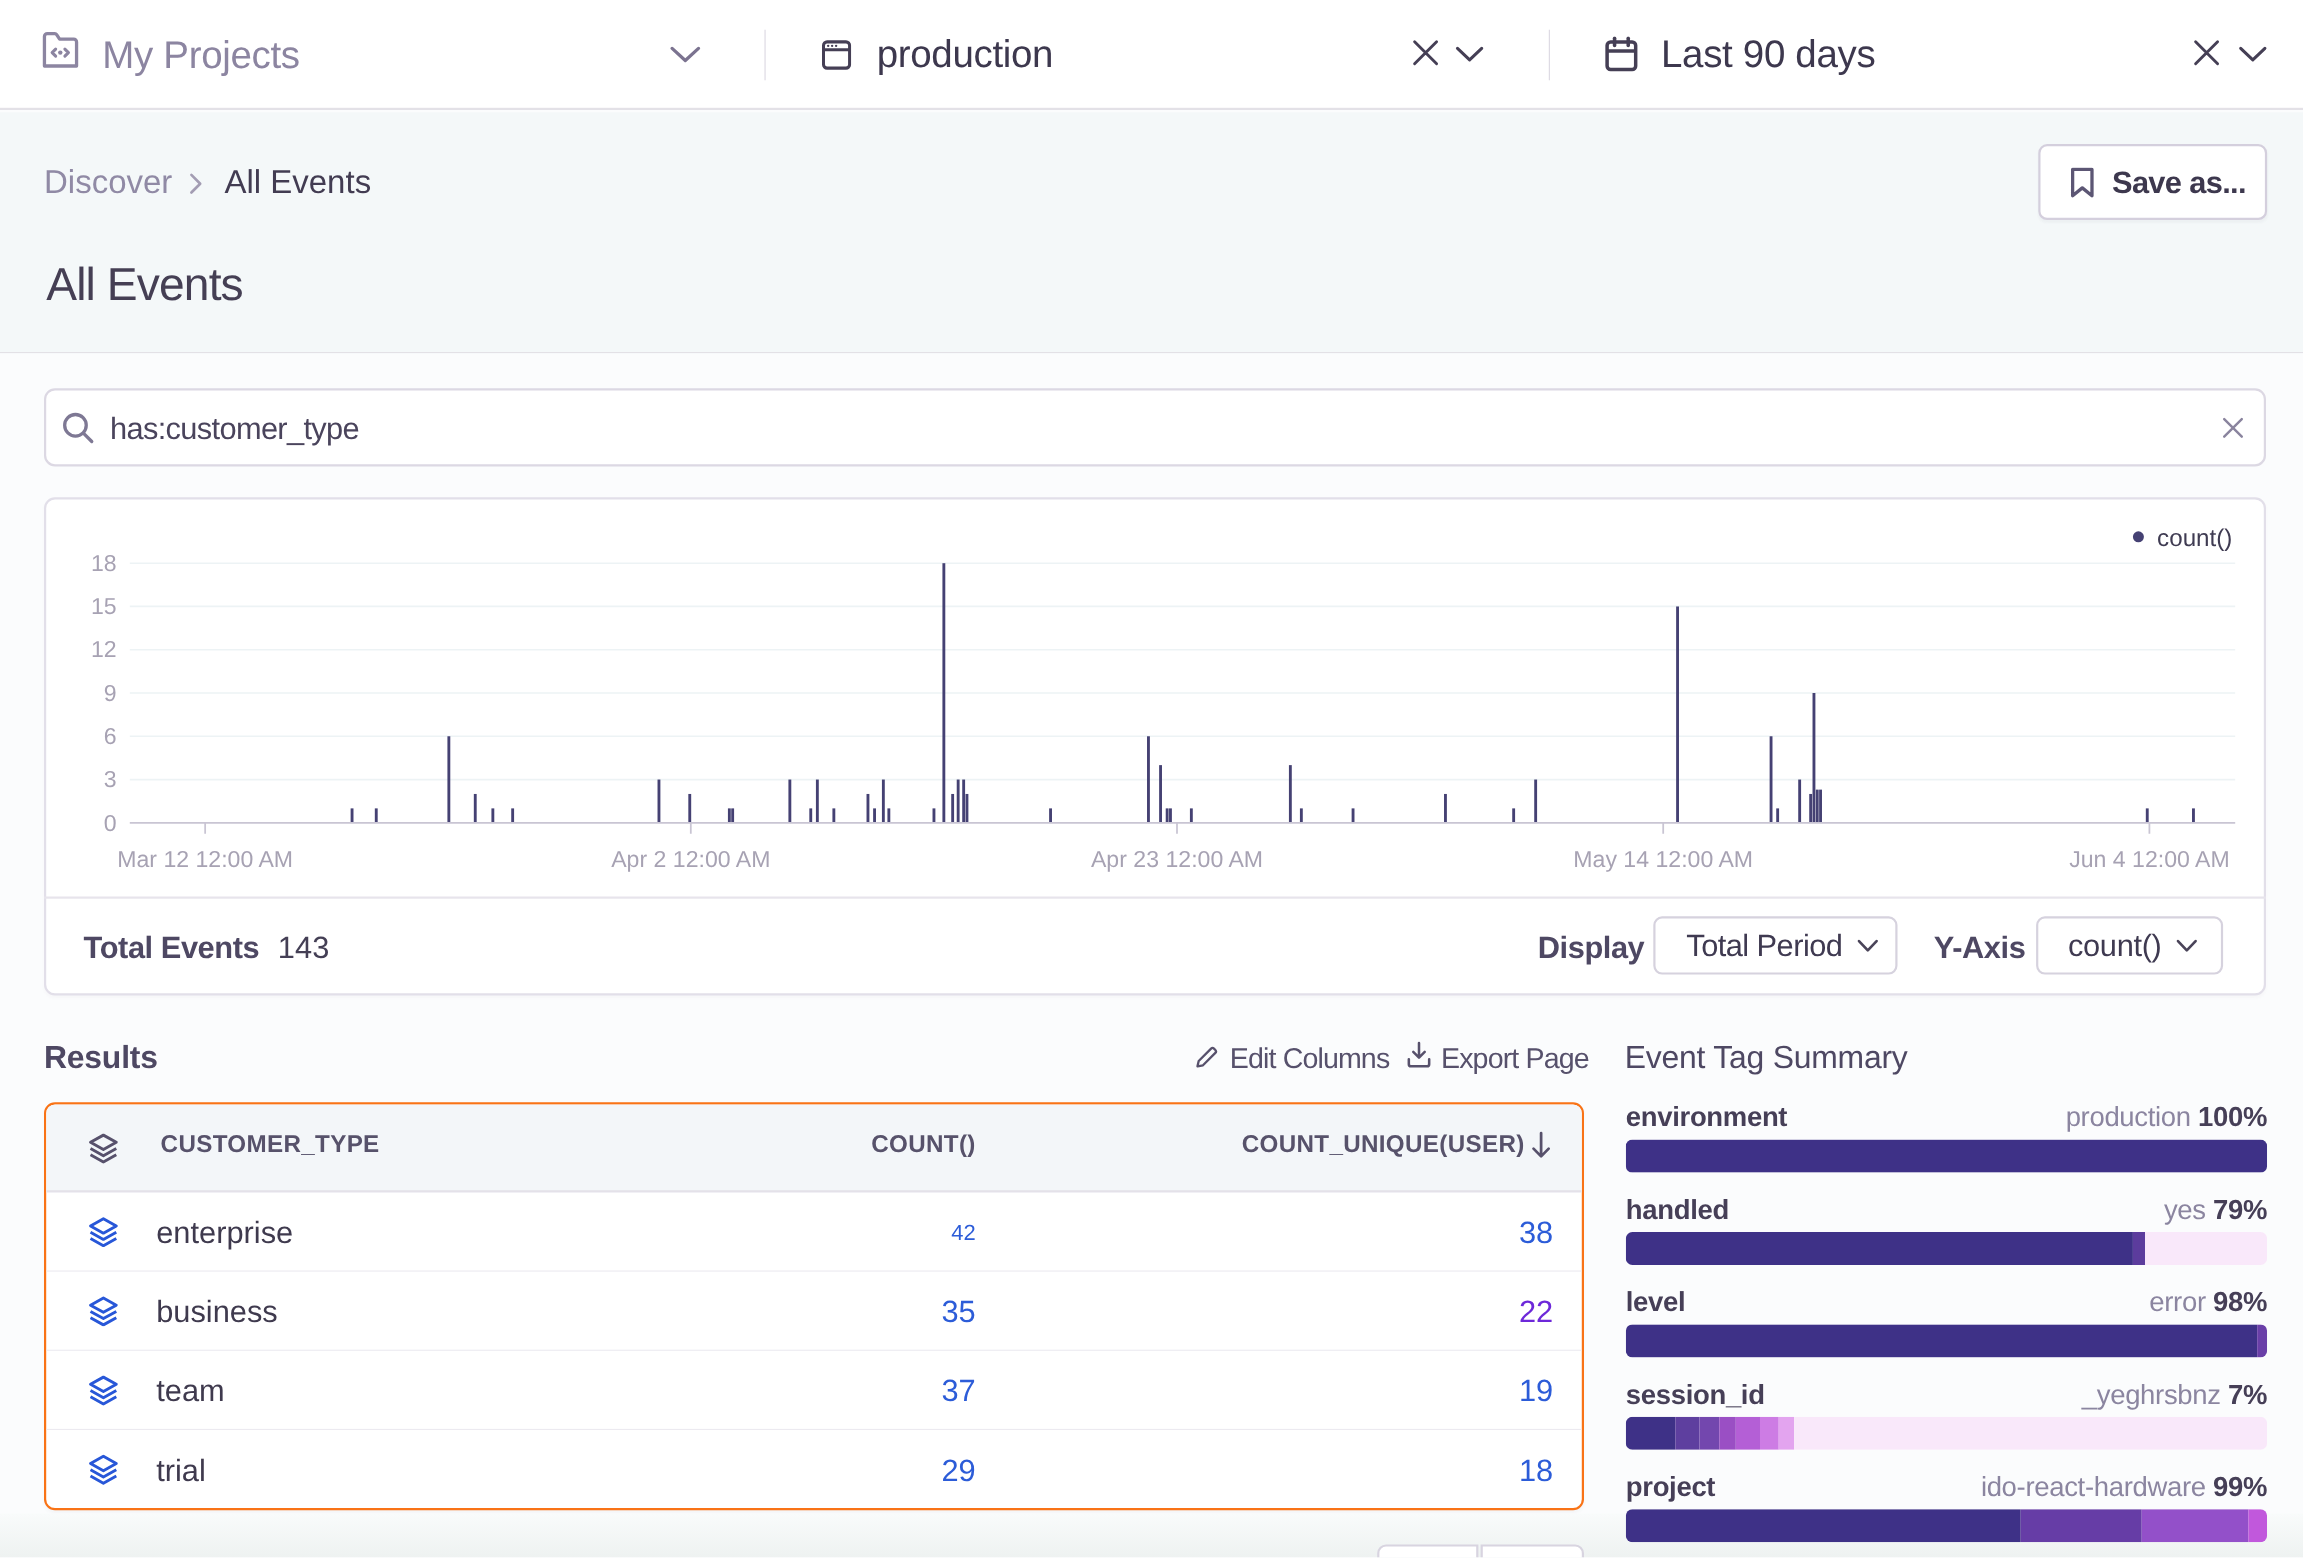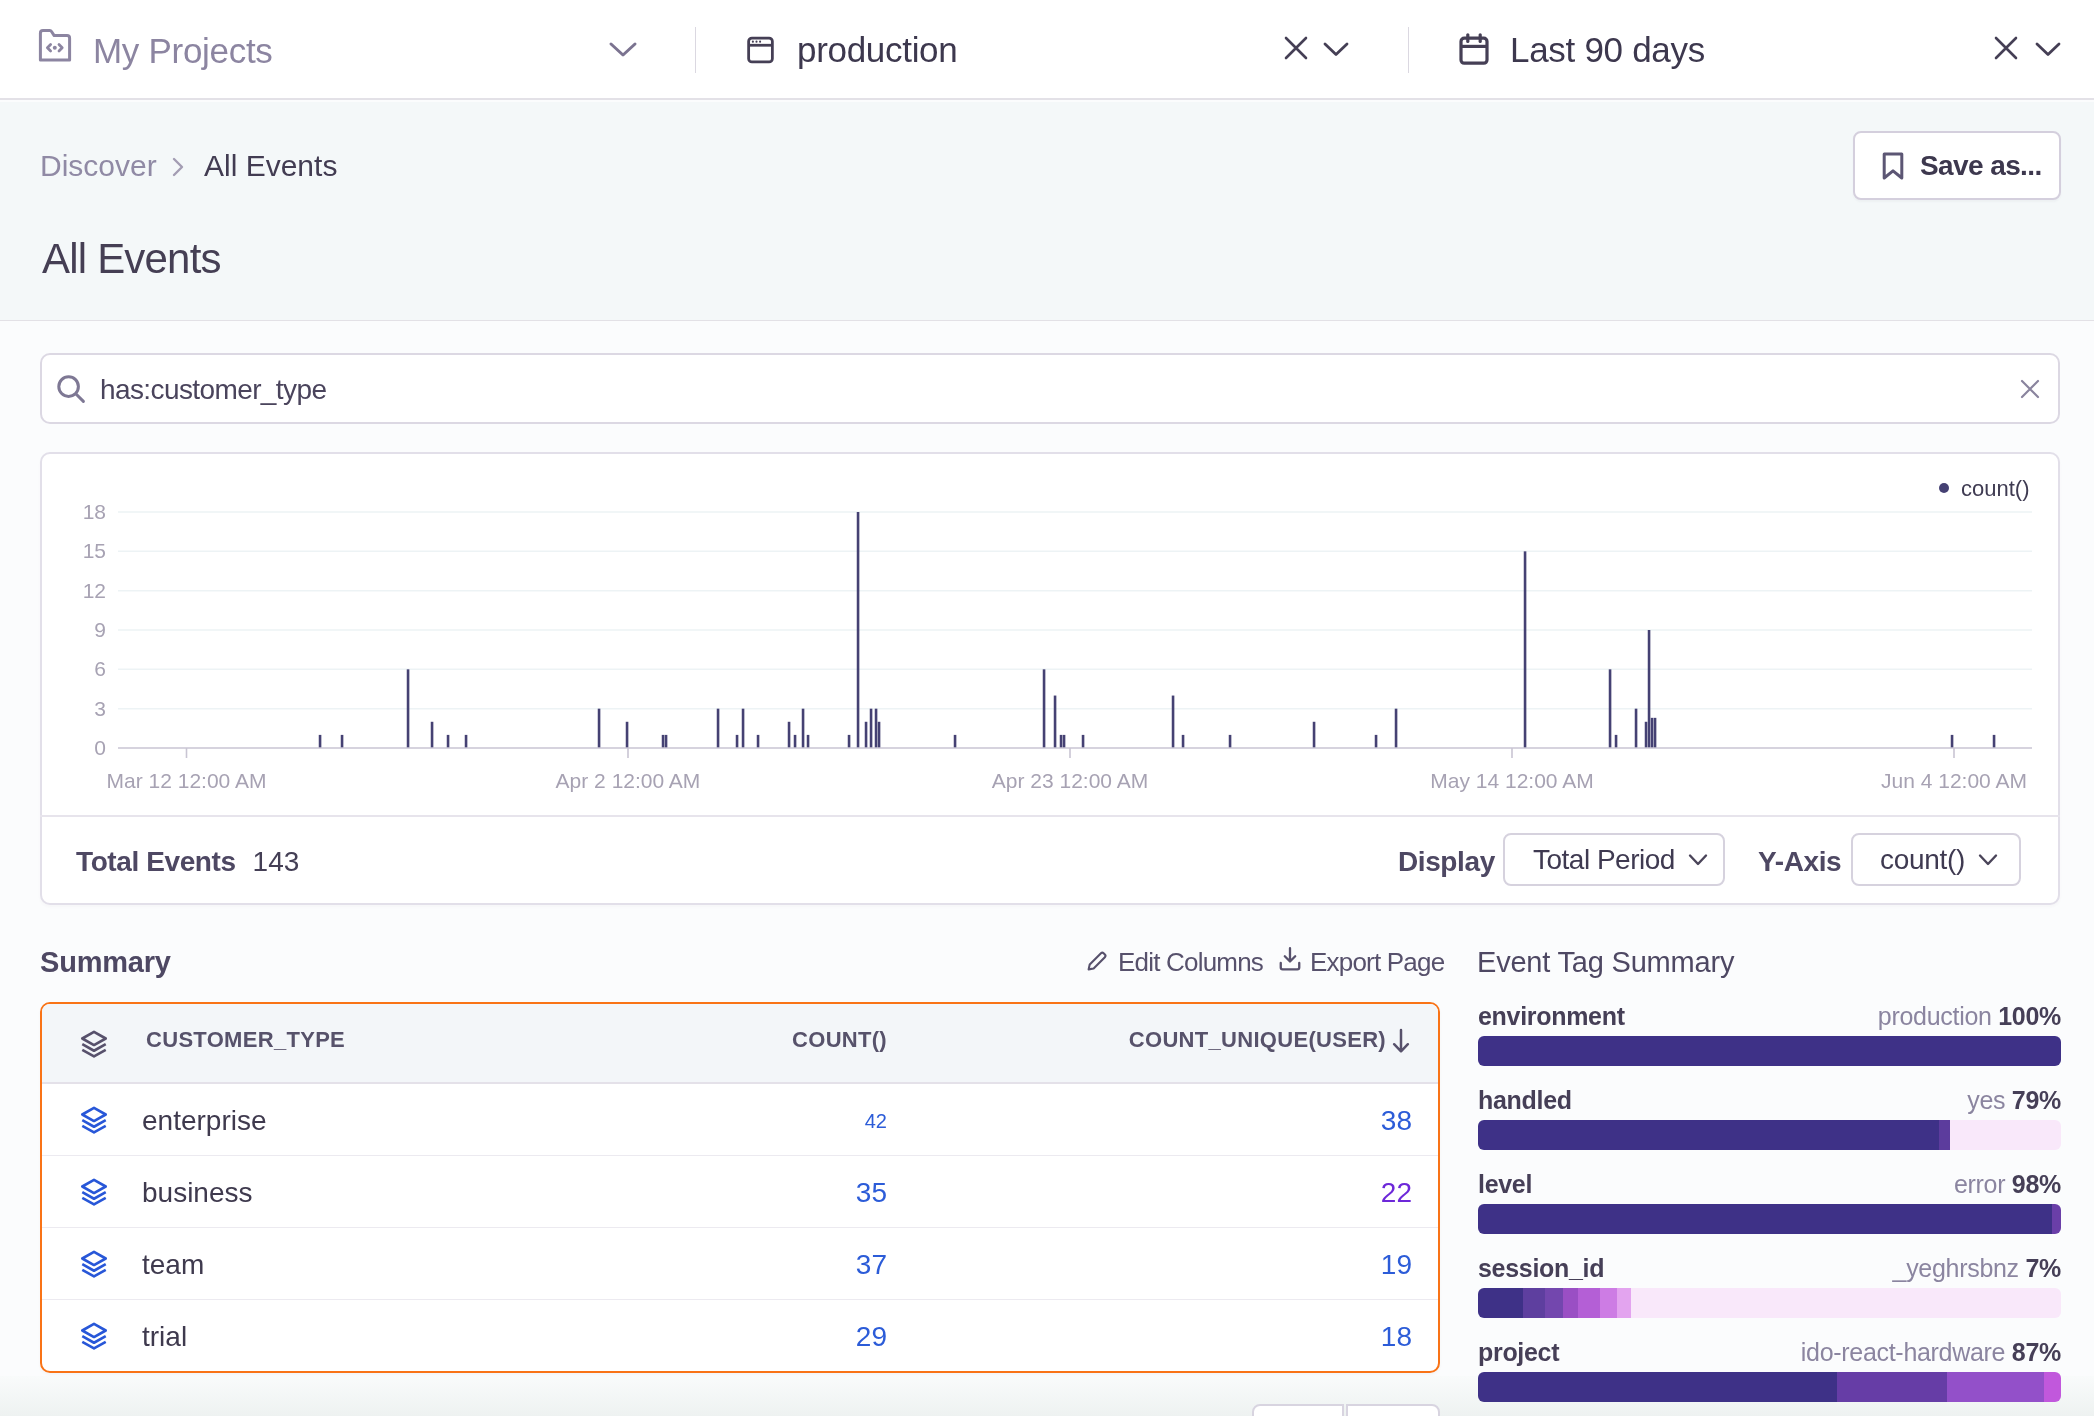--- a/index.html
+++ b/index.html
@@ -176,21 +176,21 @@
   <div class="abs flexv" style="left:1758px;top:818px;height:88px;">
     <span style="font-size:28px;font-weight:bold;color:#4e4863;letter-spacing:-0.4px;">Y-Axis</span>
   </div>
   <div class="abs flexv" style="left:1851px;top:833px;width:170px;height:53px;background:#fff;border:2px solid #d6d2de;border-radius:8px;">
     <span style="margin-left:27px;font-size:28px;color:#3f3a51;letter-spacing:-0.3px;">count()</span>
     <svg style="margin-left:12px" width="22" height="14" viewBox="0 0 22 14">
         <path d="M3 2.5 L11 11 19 2.5" fill="none" stroke="#4a4459" stroke-width="2.4" stroke-linecap="round" stroke-linejoin="round"></path>
       </svg>
   </div>
 
-  <span class="abs" style="left:40px;top:948px;font-size:29px;line-height:29px;font-weight:bold;color:#4e4863;letter-spacing:-0.2px;">Summary</span>
+  <span class="abs" style="left:40px;top:948px;font-size:29px;line-height:29px;font-weight:bold;color:#4e4863;letter-spacing:-0.2px;">Results</span>
   <svg class="abs" style="left:1085px;top:948px" width="25" height="25" viewBox="0 0 18 18">
     <path d="M2.6 15.4 L3.4 11.9 11.5 3.8 a1.35 1.35 0 0 1 1.9 0 l0.9 0.9 a1.35 1.35 0 0 1 0 1.9 L6.2 14.7 2.6 15.4 z" fill="none" stroke="#57516c" stroke-width="1.5" stroke-linejoin="round"></path>
   </svg>
   <span class="abs" style="left:1118px;top:949px;font-size:26px;line-height:26px;color:#57516c;letter-spacing:-0.8px;">Edit Columns</span>
   <svg class="abs" style="left:1277px;top:945px" width="26" height="28" viewBox="0 0 18 19">
     <path d="M9 2 v9 M5.4 7.6 L9 11.2 12.6 7.6" fill="none" stroke="#57516c" stroke-width="1.6" stroke-linecap="round" stroke-linejoin="round"></path>
     <path d="M2.6 12.2 v3.2 a1.3 1.3 0 0 0 1.3 1.3 h10.2 a1.3 1.3 0 0 0 1.3-1.3 v-3.2" fill="none" stroke="#57516c" stroke-width="1.6" stroke-linecap="round"></path>
   </svg>
   <span class="abs" style="left:1310px;top:949px;font-size:26px;line-height:26px;color:#57516c;letter-spacing:-0.8px;">Export Page</span>
 
@@ -304,21 +304,21 @@
       <div style="width:22px;background:#b45fd6;"></div>
       <div style="width:17px;background:#cd7ce4;"></div>
       <div style="width:14px;background:#e3a4ef;"></div>
       <div style="flex:1;background:#f9e8fa;"></div>
     </div>
   </div>
 
   <div class="abs" style="left:1478px;top:1338px;width:583px;">
     <div style="display:flex;justify-content:space-between;align-items:baseline;height:30px;">
       <span style="font-size:25px;font-weight:bold;color:#463f57;letter-spacing:-0.3px;">project</span>
-      <span style="font-size:25px;color:#8b85a0;letter-spacing:-0.3px;">ido-react-hardware <b style="color:#463f57;">87%</b></span>
+      <span style="font-size:25px;color:#8b85a0;letter-spacing:-0.3px;">ido-react-hardware <b style="color:#463f57;">99%</b></span>
     </div>
     <div style="margin-top:4px;height:30px;border-radius:6px;overflow:hidden;display:flex;">
       <div style="width:61.5%;background:#3e3187;"></div>
       <div style="width:18.9%;background:#663da6;"></div>
       <div style="width:16.7%;background:#9350c9;"></div>
       <div style="flex:1;background:#c158dc;"></div>
     </div>
   </div>
 
 </div>

